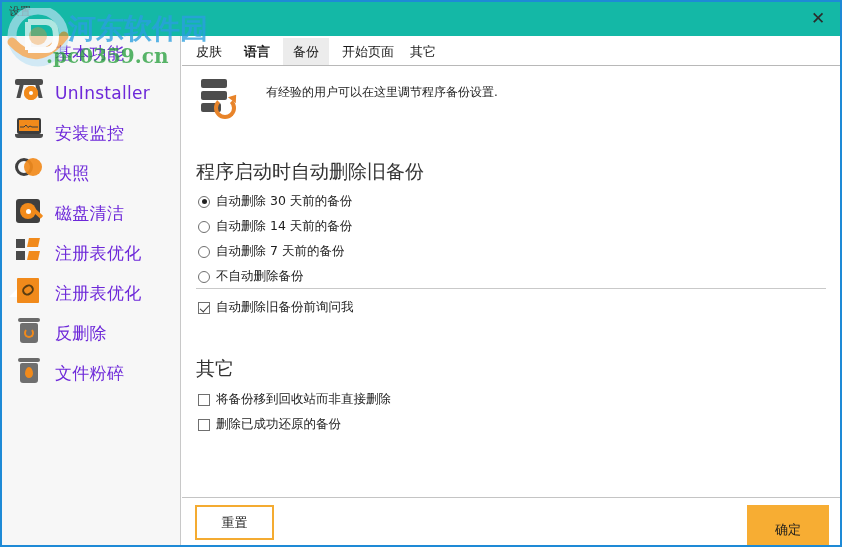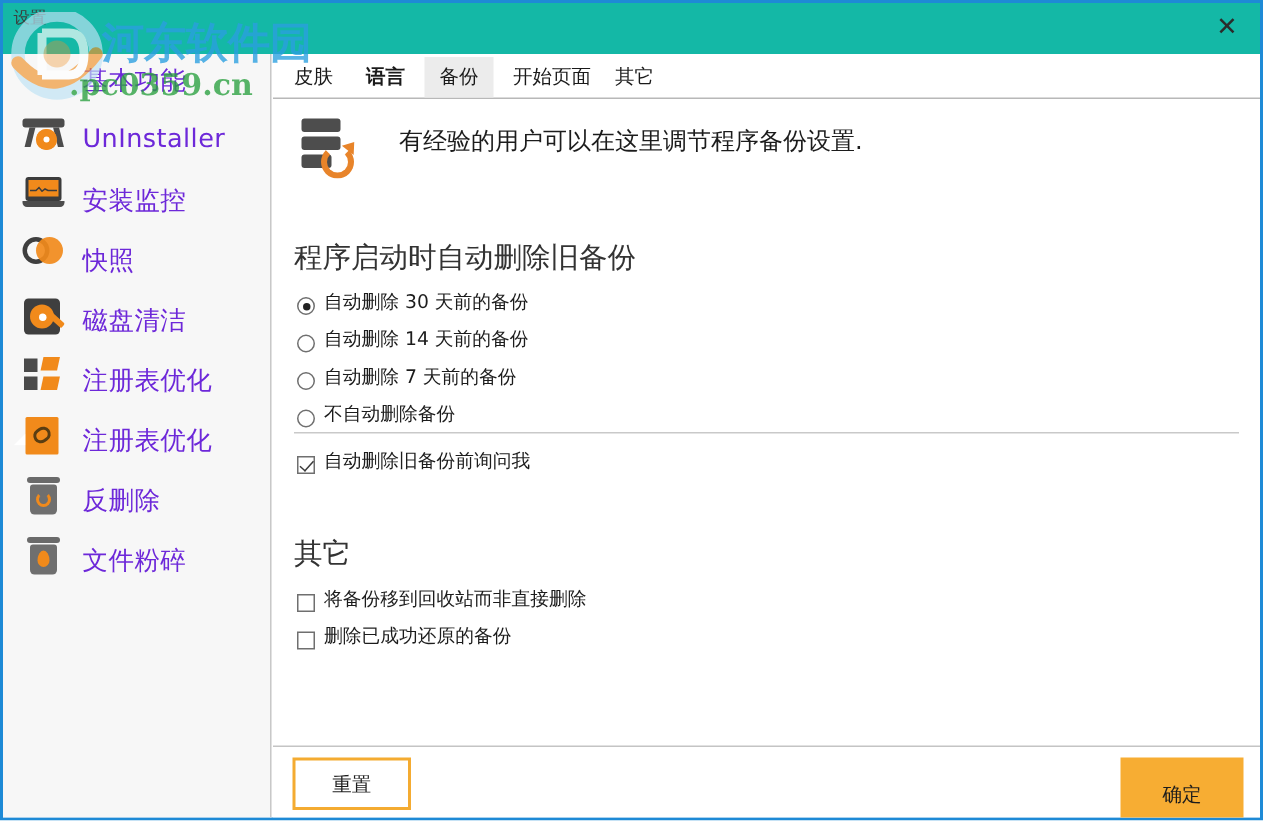--- a/index.html
+++ b/index.html
@@ -307,40 +307,40 @@
     position: absolute; left: 33px; top: 17px;
     width: 0; height: 0;
     border-left: 5px solid transparent;
     border-right: 5px solid transparent;
     border-bottom: 7px solid #e8842a;
     transform: rotate(38deg);
   }
   .hdr-text {
     margin-left: 24px;
     margin-top: 7px;
-    font-size: 16px;
+    font-size: 12px;
     color: #1c1c1c;
     white-space: nowrap;
   }
 
   .sect-title {
     position: absolute;
     left: 14px;
     font-size: 19px;
     color: #333333;
     white-space: nowrap;
   }
   #sect1-title { top: 93px; }
   #sect2-title { top: 290px; }
 
   .opt {
     position: absolute;
     left: 16px;
     display: flex;
-    align-items: flex-end;
+    align-items: center;
     font-size: 12.5px;
     color: #1c1c1c;
     white-space: nowrap;
     cursor: pointer;
   }
   .radio {
     width: 12px; height: 12px;
     border: 1px solid #6f6f6f;
     border-radius: 50%;
     box-sizing: border-box;

